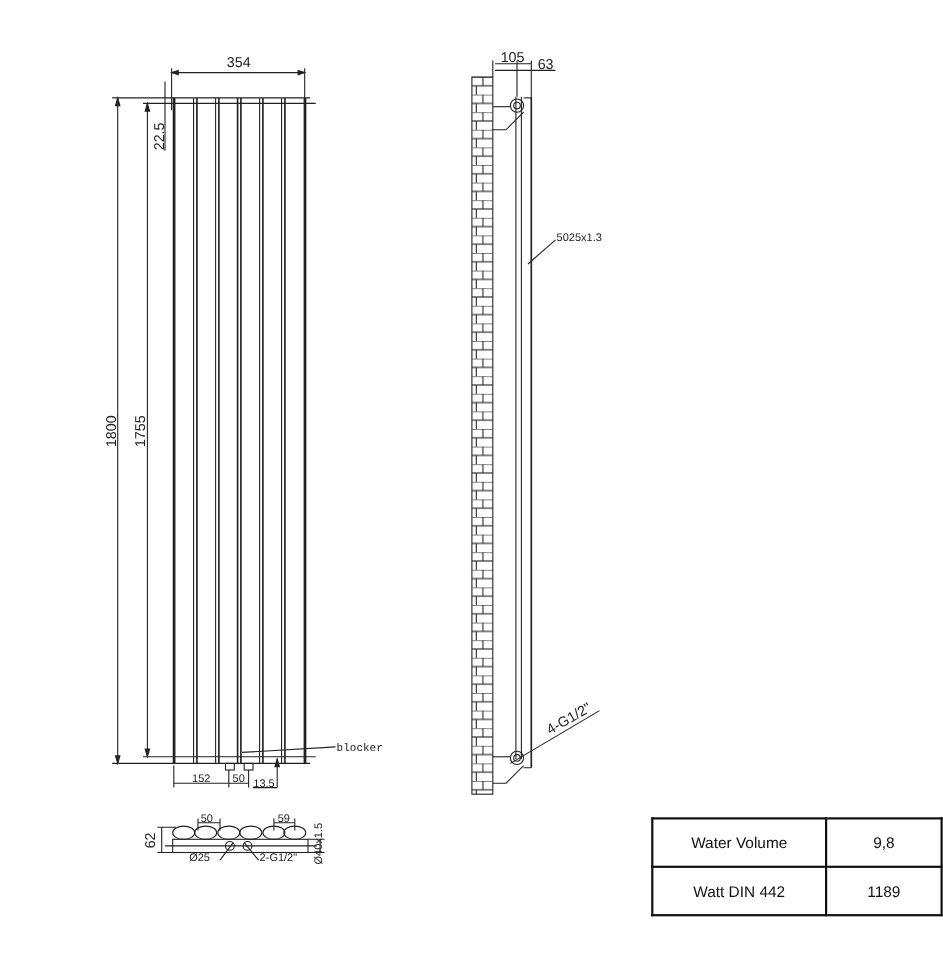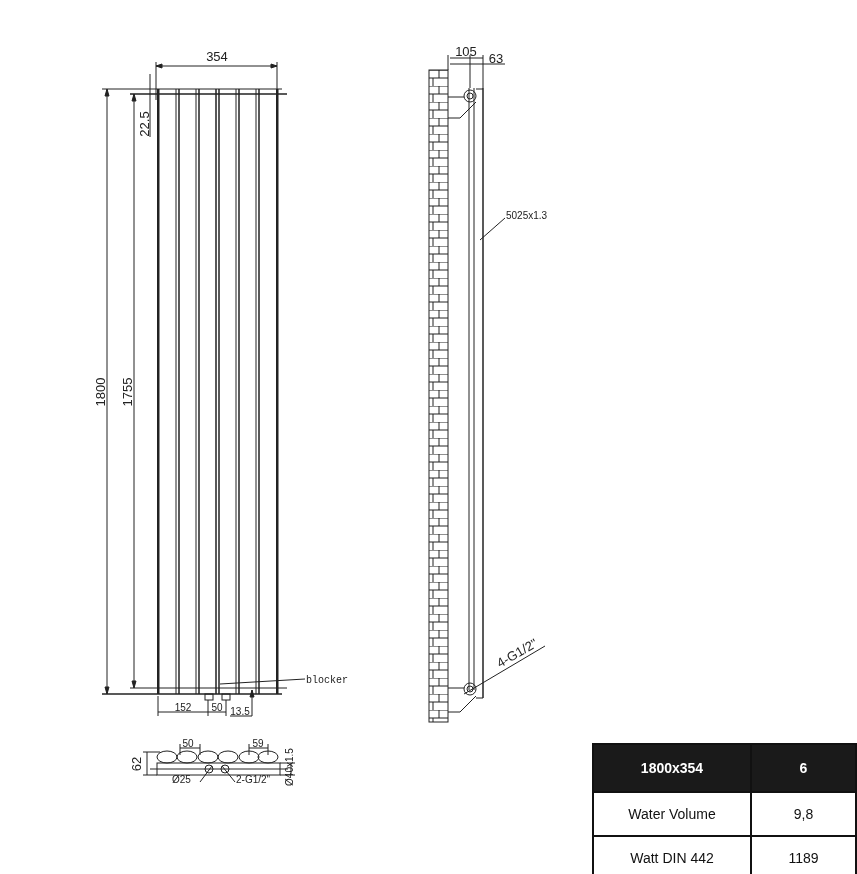--- a/index.html
+++ b/index.html
@@ -155,24 +155,20 @@
     <line x1="464" y1="694" x2="545" y2="646"></line>
   </g>
   <text class="dim" x="466" y="56" text-anchor="middle">105</text>
   <text class="dim" x="496" y="63" text-anchor="middle">63</text>
   <text class="small" x="506" y="219">5025x1.3</text>
   <text class="dim" x="500" y="668" transform="rotate(-30 500 668)">4-G1/2"</text>
 </svg>
 
 <table class="spec">
   <tbody>
-      <tr class="head">
-    <td class="c1">1800x354</td>
-    <td>6</td>
-  </tr>
   <tr>
     <td class="c1">Water Volume</td>
     <td>9,8</td>
   </tr>
   <tr>
     <td class="c1">Watt DIN 442</td>
     <td>1189</td>
   </tr>
 </tbody>
   </table>

